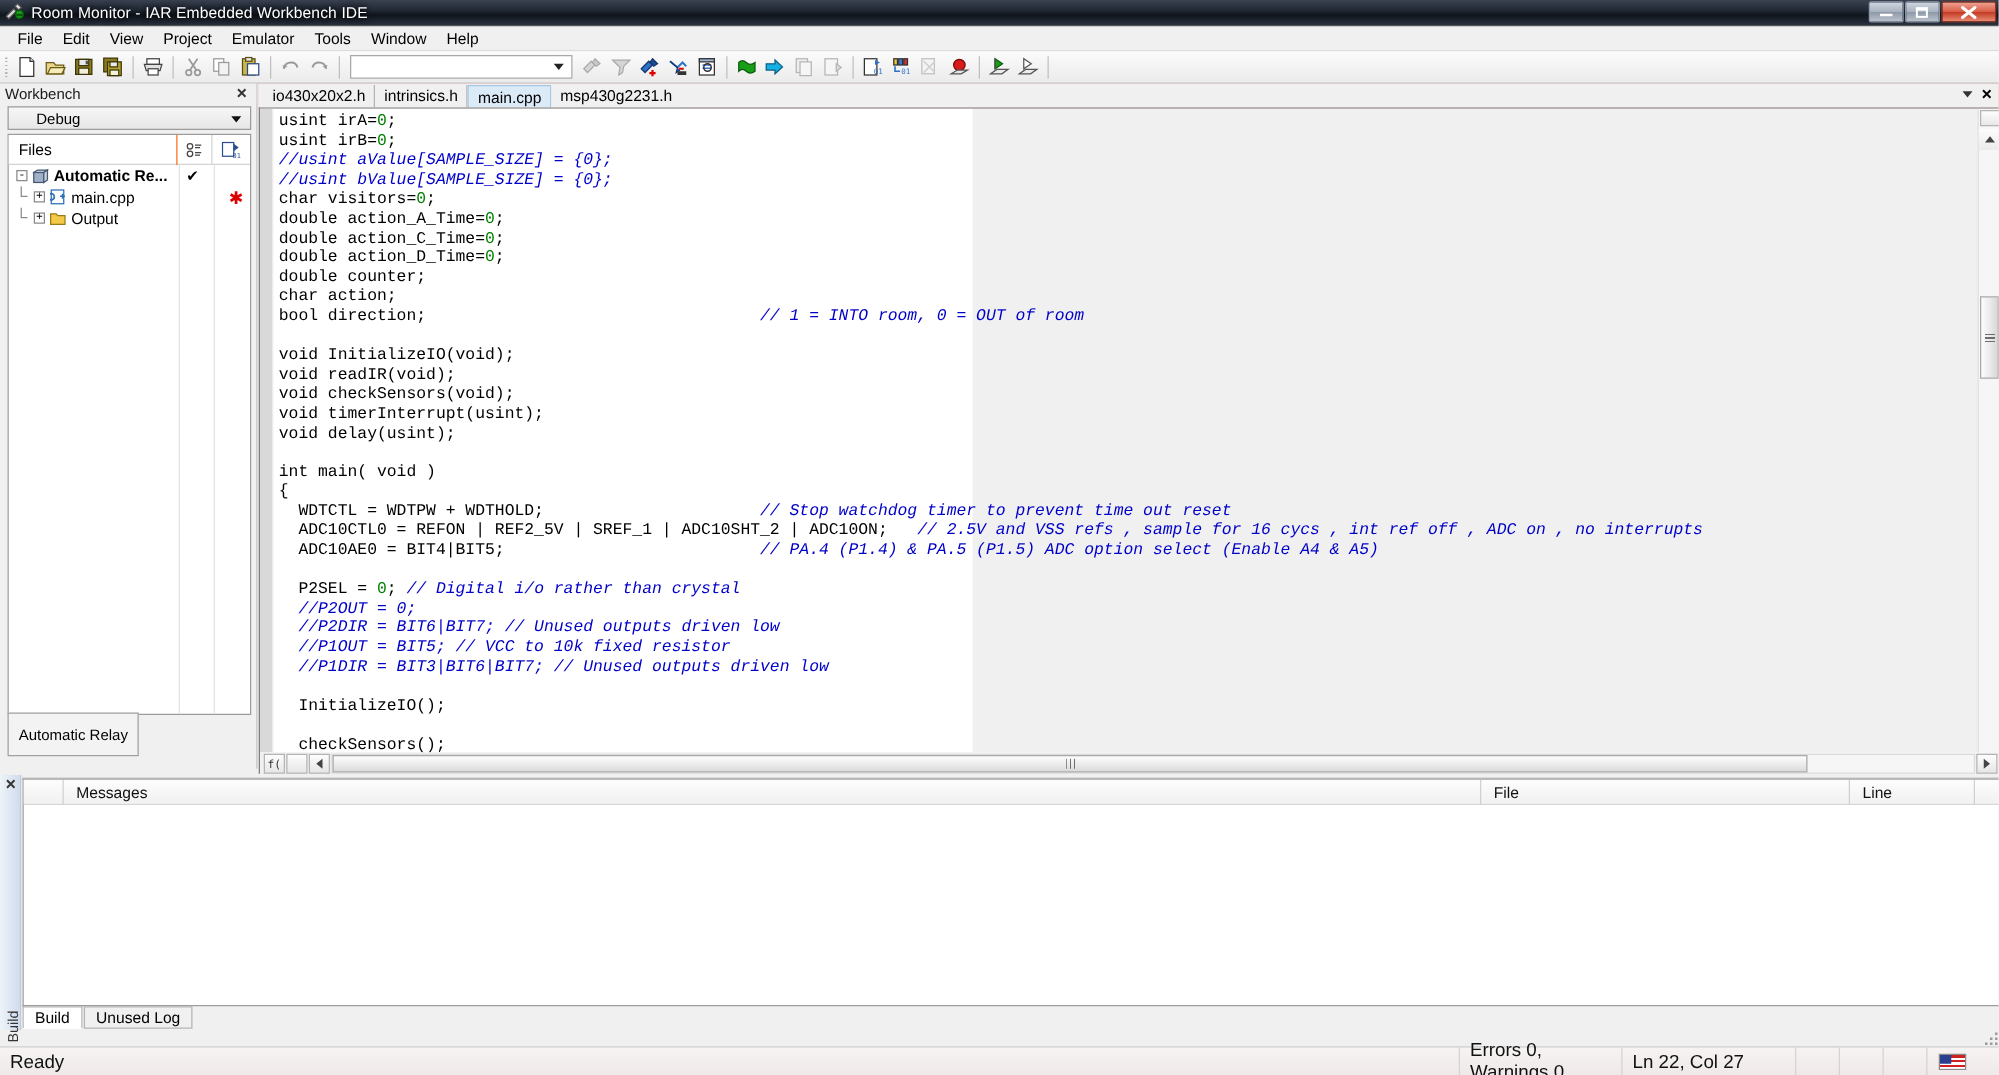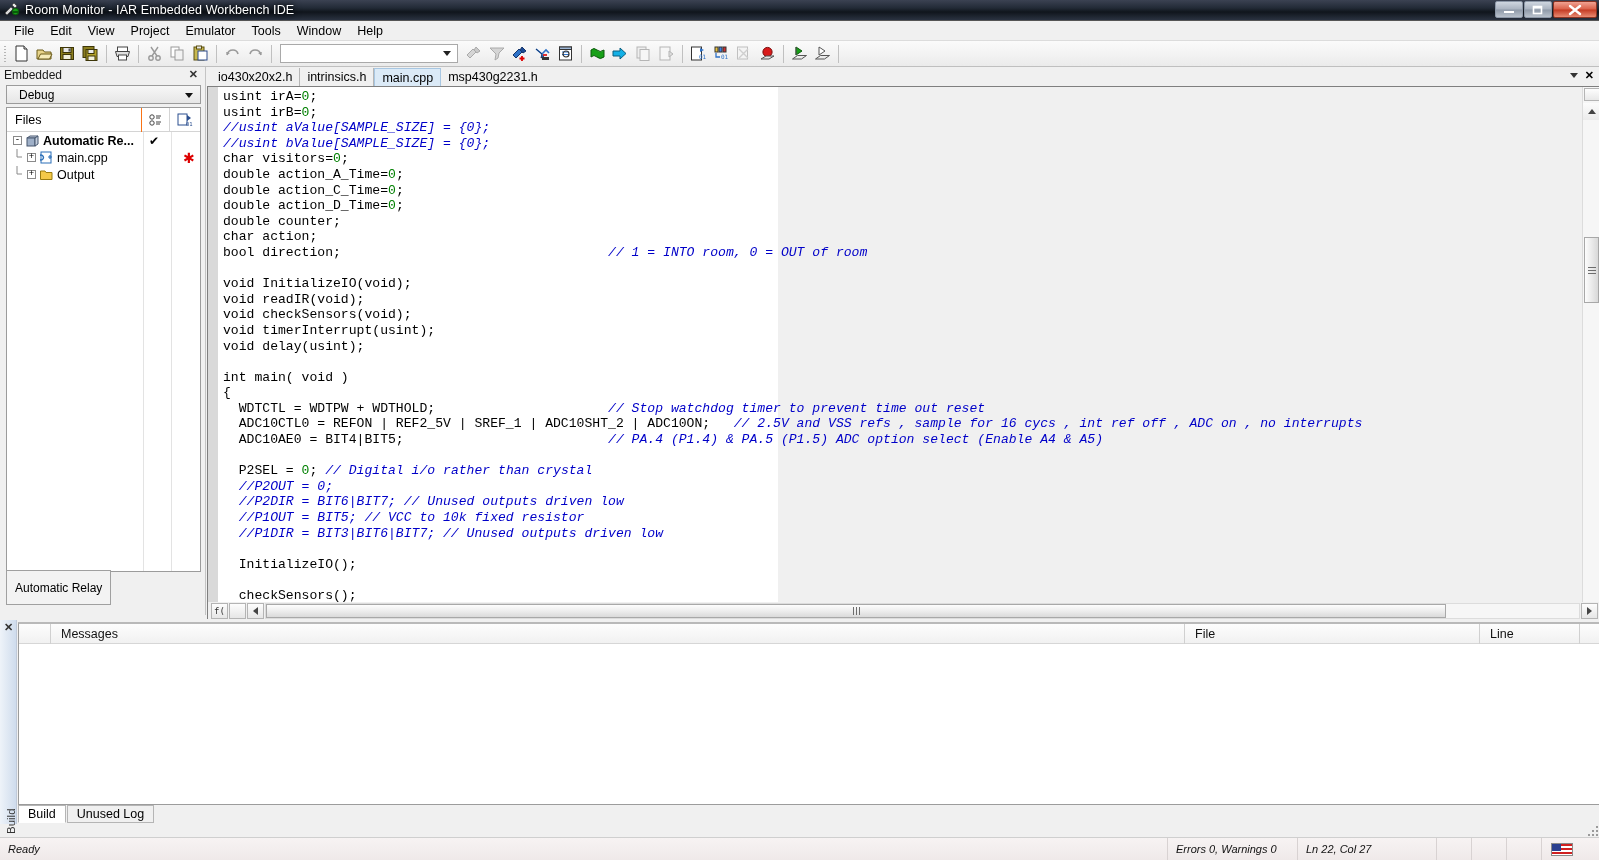--- a/index.html
+++ b/index.html
@@ -104,21 +104,21 @@
     padding-left: 4px; font-size: 12px; color: #1a1a1a;
     background: #f0f0f0;
     position: relative;
   }
   .ws-head .x { position: absolute; right: 7px; top: 1px; font-weight: bold; font-size: 11px; color: #333; }
   .ws-combo {
     margin: 2px 4px 0 6px; height: 19px;
     background: linear-gradient(to bottom,#f7f7f7,#e6e6e6);
     border: 1px solid #9b9b9b;
     display: flex; align-items: center;
-    padding-left: 12px; font-size: 12px;
+    padding-left: 22px; font-size: 12px;
     position: relative;
   }
   .ws-combo .arrow {
     position: absolute; right: 7px; top: 7px;
     width: 0; height: 0;
     border-left: 4px solid transparent; border-right: 4px solid transparent;
     border-top: 5px solid #111;
   }
   .ws-tree {
     margin: 3px 4px 0 6px;
@@ -278,21 +278,21 @@
   .bp-tab.active { background: #fff; border-bottom-color: #fff; font-weight: normal; }
 
   
   .statusbar {
     position: absolute; left: 0; bottom: 0; width: 1599px; height: 23px;
     background: linear-gradient(to bottom,#f7f3f3,#efe9e9);
     border-top: 1px solid #cfcfcf;
     display: flex; align-items: center;
   }
   .sb-cell { height: 22px; display: flex; align-items: center; padding: 0 8px;
-    font-size: 11px; color: #111; border-right: 1px solid #d8d2d2; font-style: italic; }
+    font-size: 15px; color: #111; border-right: 1px solid #d8d2d2; }
   .sb-ready { width: 1168px; border-right: 1px solid #d8d2d2; }
   .sb-errs  { width: 130px; }
   .sb-ln    { width: 139px; }
   .sb-s1, .sb-s2, .sb-s3 { width: 35px; }
   .sb-flag  { width: 40px; justify-content: center; border-right: none; }
   .flag { width: 22px; height: 13px; position: relative; overflow: hidden; border: 1px solid #8a8a8a; }
   .flag .stripes { position: absolute; inset: 0;
     background: repeating-linear-gradient(to bottom,#d02020 0 2px,#ffffff 2px 4px); }
   .flag .canton { position: absolute; left: 0; top: 0; width: 9px; height: 7px; background: #2a3f8f; }
 
@@ -528,21 +528,21 @@
           <path d="M1.5 14 l5-3.5 h9 l-5 3.5 Z" fill="#ececec" stroke="#555"></path>
         </svg>
     </div>
     <span class="tsep"></span>
   </div>
 
   <div class="mainarea">
 
     <div class="workspace">
       <div class="ws-head">
-        <span>Embedded</span>
+        <span>Workbench</span>
         <span class="x">✕</span>
       </div>
       <div class="ws-combo">
         <span>Debug</span>
         <span class="arrow"></span>
       </div>
       <div class="ws-tree">
         <div class="tree-header">
           <div class="hcol c1">Files</div>
           <div class="hcol c2">

